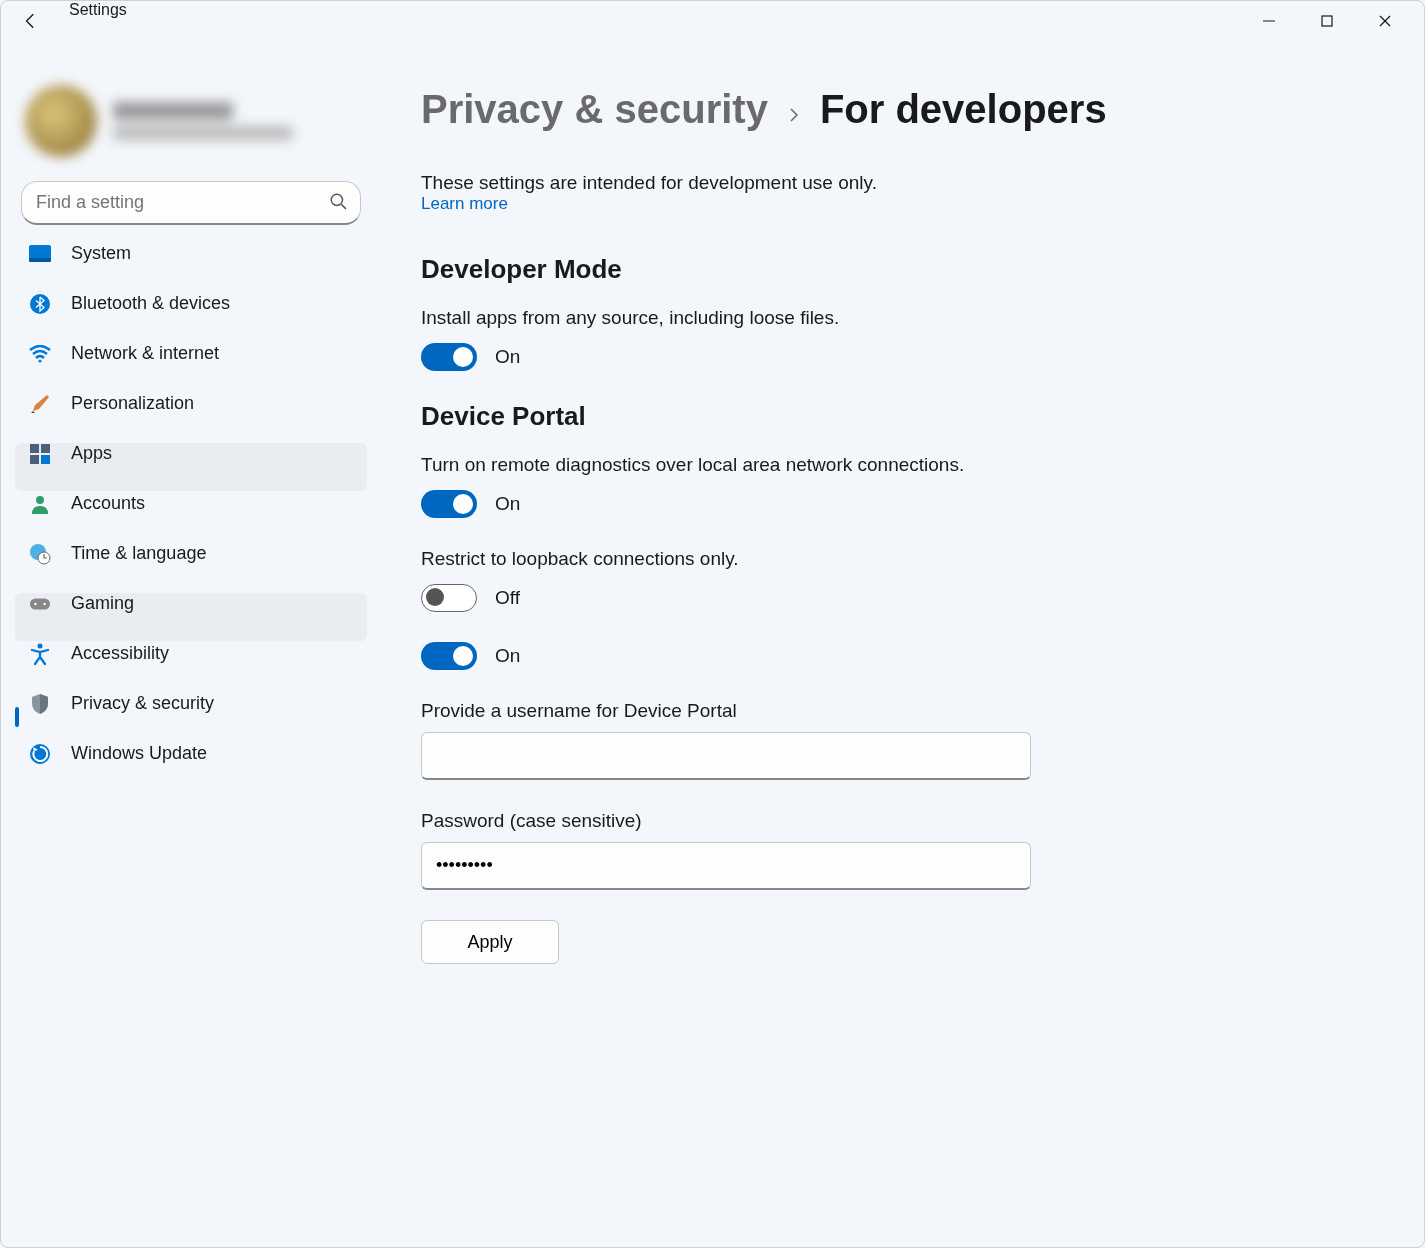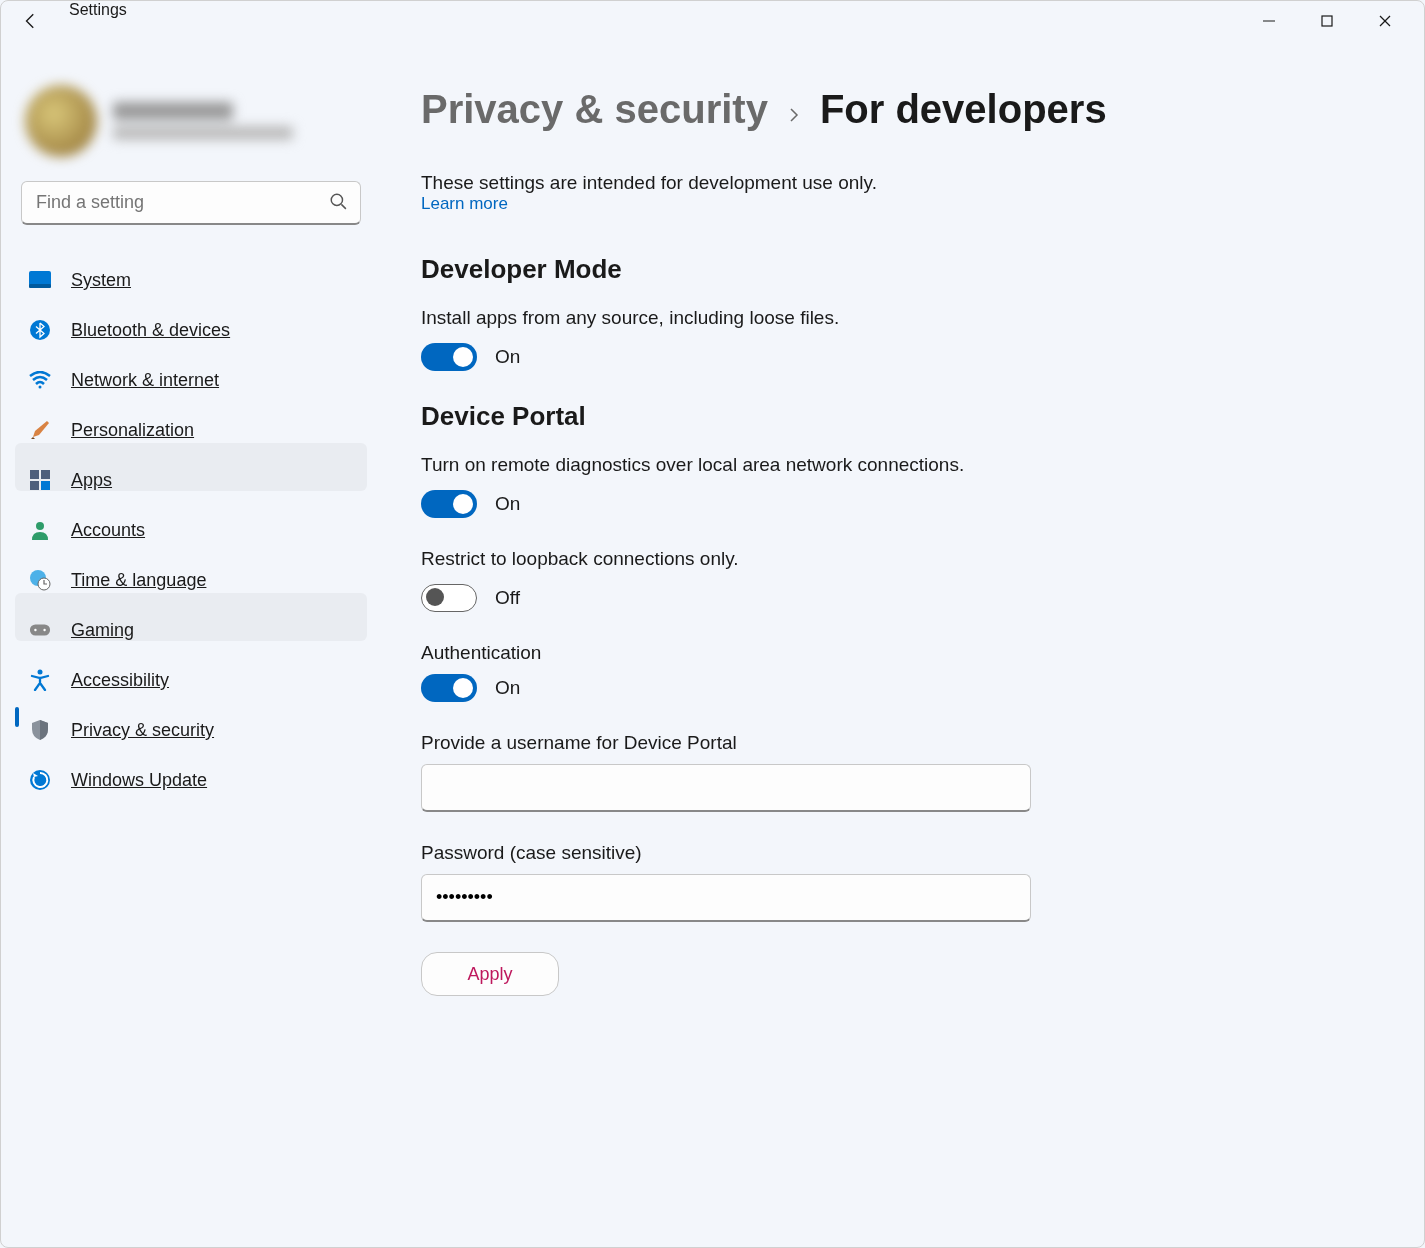--- a/index.html
+++ b/index.html
@@ -62,44 +62,43 @@
   }
   .search {
     position: relative;
     margin: 4px 6px 18px 6px;
   }
   .search input {
     width: 100%;
     height: 44px;
     border: 1px solid #c8c8c8;
     border-bottom: 2px solid #888;
-    border-radius: 6px;
+    border-radius: 16px;
     background: #fdfdfd;
     padding: 0 20px 0 14px;
     font-size: 18px;
     font-family: inherit;
     outline: none;
   }
   .search .sicon {
     position:absolute; right:14px; top:50%; transform:translateY(-50%);
   }
   .nav {
     display:flex; flex-direction:column;
     gap: 2px;
   }
   .nav-item {
-    display:flex; align-items:flex-end;
+    display:flex; align-items:flex-start;
     height: 48px;
     padding: 0 14px;
     border-radius: 6px;
     cursor:pointer;
     font-size: 18px;
     gap: 20px;
     position:relative;
-    text-decoration:underline;
   }
   .nav-item.hover { background: #e9ecf1; }
   .nav-item.active::before {
     content:"";
     position:absolute; left:0; top:14px; bottom:14px;
     width:4px; border-radius:2px;
     background:#0067c0;
   }
   .nav-item .icon { width:22px; height:22px; display:flex; align-items:center; justify-content:center; }
 
@@ -184,24 +183,24 @@
     font-size: 18px;
     font-family: inherit;
     outline:none;
     margin-bottom: 30px;
     display:block;
   }
   .text-input.blurred { color: transparent; text-shadow: 0 0 8px rgba(0,0,0,0.35); }
   .apply-btn {
     width: 138px; height: 44px;
     border:1px solid #c8c8c8;
-    border-radius:16px;
+    border-radius:6px;
     background:#fdfdfd;
     font-size:18px;
-    color:#be185d;
+    color:#000000;
     font-family:inherit;
     cursor:not-allowed;
   }
 </style>
 </head>
 <body>
 
 <div class="titlebar">
   <div class="back">
     <svg width="18" height="18" viewBox="0 0 16 16" fill="none" stroke="#1a1a1a" stroke-width="1.2">
@@ -396,21 +395,20 @@
     </div>
 
     <p class="desc">Restrict to loopback connections only.</p>
     <div class="toggle-row">
       <div class="toggle off">
           <div class="knob"></div>
         </div>
       <span class="toggle-label">Off</span>
     </div>
 
-    <p class="desc" style="margin-bottom:10px">Authentication</p>
     <div class="toggle-row">
       <div class="toggle on">
           <div class="knob"></div>
         </div>
       <span class="toggle-label">On</span>
     </div>
 
     <p class="field-label">Provide a username for Device Portal</p>
     <input class="text-input blurred" type="text" value="" style="">
 

